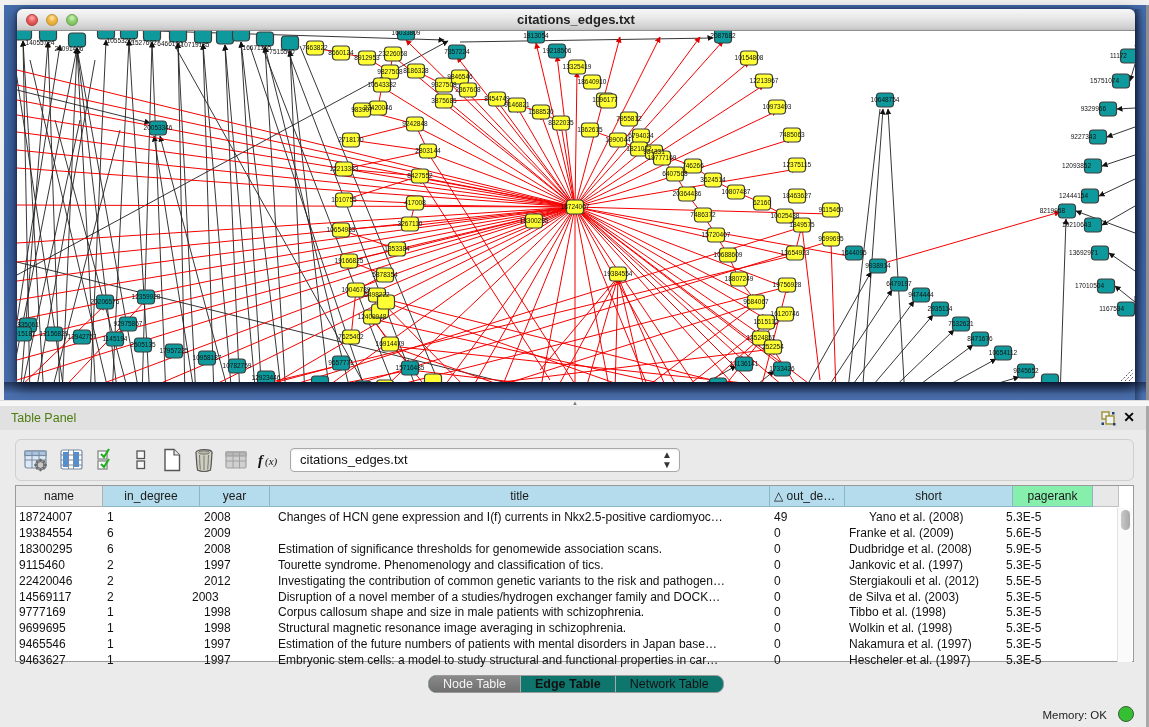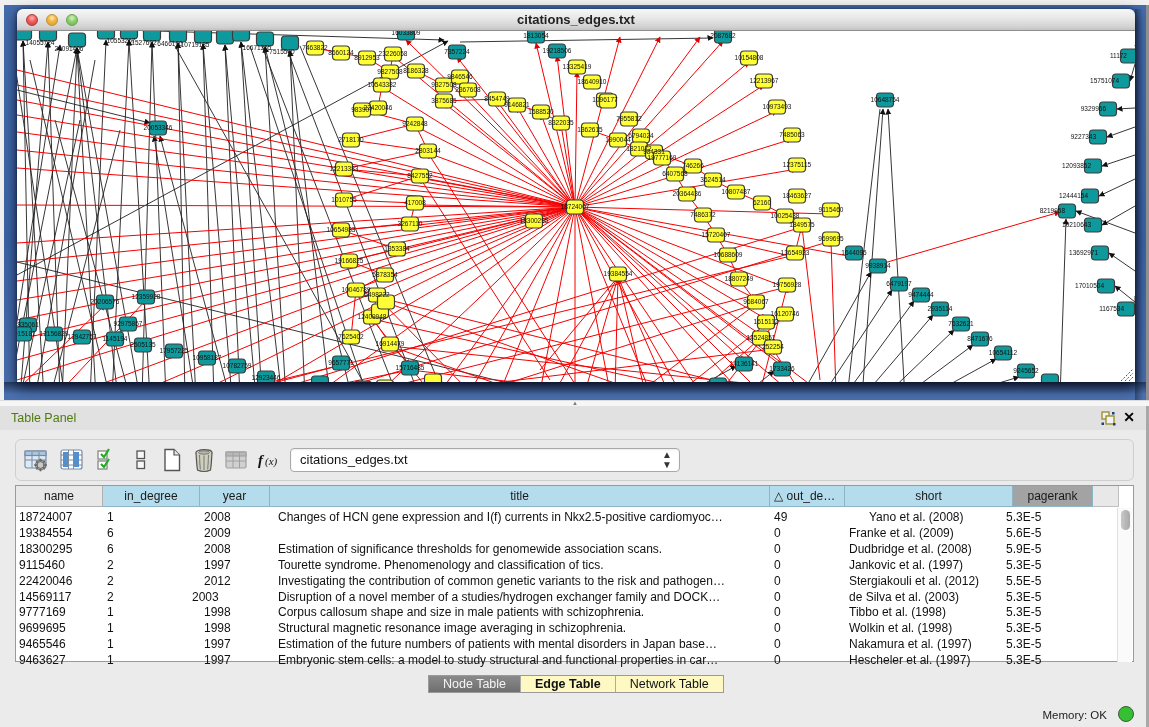--- a/index.html
+++ b/index.html
@@ -40,21 +40,21 @@
 #dtable { position:absolute; left:15px; top:79px; width:1119px; height:177px; background:#fff; border:1px solid #9a9a9a; }
 #thdr { position:absolute; left:0; top:0; width:1103px; height:21px; }
 .th { position:absolute; top:0; height:21px; background:#b5dcec; border-right:1px solid #8cb6c8;
   font-size:12px; color:#1a1a1a; text-align:center; line-height:21px; border-bottom:1px solid #8cb6c8;}
 #rows { position:absolute; left:0; top:24px; width:1103px; height:155px; font-size:12px; color:#111; }
 .r { position:absolute; left:0; width:1103px; height:15.8px; line-height:15.9px; white-space:nowrap;}
 .c { position:absolute; top:0; overflow:hidden; }
 #vsb { position:absolute; right:1px; top:22px; width:15px; height:154px; background:#fafafa; border-left:1px solid #e0e0e0;}
 #vsb .th1 { position:absolute; left:2.5px; top:2px; width:9px; height:20px; background:linear-gradient(90deg,#c8c8c8,#a8a8a8); border-radius:5px; }
 #tabs { position:absolute; left:428px; top:269px; height:18px; display:flex;
-  border:1px solid #9a9a9a; border-radius:0; overflow:hidden; background:#fef9c3; }
+  border:1px solid #9a9a9a; border-radius:8px; overflow:hidden; background:#0f766e; }
 .tab { font-size:12.5px; padding:0 14px; line-height:17px; color:#111; }
 .tab.sel { background:linear-gradient(180deg,#8a8a8a,#6f6f6f); color:#f5f5f5; }
 .tab.mid { border-left:1px solid #aaa; border-right:1px solid #aaa;font-weight:bold; }
 #mem { position:absolute; right:42px; top:303px; font-size:11.5px; color:#222; }
 #memdot { position:absolute; right:15px; top:300px; width:16px; height:16px; border-radius:50%;
   background:#35c033; border:1.5px solid #3a5a36; }
 </style>
 </head>
 <body>
 <div id="topzone">
@@ -673,21 +673,21 @@
     <div id="dropdown">citations_edges.txt<span class="ud">▲<br>▼</span></div>
   </div>
   <div id="dtable">
     <div id="thdr">
         <div class="th" style="left:0px;width:87px;background:#e8e8e8;border-color:#b0b0b0;text-align:center;">name</div>
         <div class="th" style="left:87px;width:97px;background:#b5dcec;border-color:#8cb6c8;text-align:center;">in_degree</div>
         <div class="th" style="left:184px;width:70px;background:#b5dcec;border-color:#8cb6c8;text-align:center;">year</div>
         <div class="th" style="left:254px;width:500px;background:#b5dcec;border-color:#8cb6c8;text-align:center;">title</div>
         <div class="th" style="left:754px;width:75px;background:#b5dcec;border-color:#8cb6c8;text-align:left;padding-left:4px;">△ out_de…</div>
         <div class="th" style="left:829px;width:168px;background:#b5dcec;border-color:#8cb6c8;text-align:center;">short</div>
-        <div class="th" style="left:997px;width:80px;background:#a3a3a3;border-color:#8cb6c8;text-align:center;">pagerank</div>
+        <div class="th" style="left:997px;width:80px;background:#86efac;border-color:#8cb6c8;text-align:center;">pagerank</div>
         <div class="th" style="left:1077px;width:26px;background:#e8e8e8;border-color:#c0c0c0;"></div>
       </div>
     <div id="rows">
         <div class="r" style="top:0.0px;">
           <div class="c" style="left:3px;width:83px;">18724007</div>
           <div class="c" style="left:91px;width:90px;">1</div>
           <div class="c" style="left:188px;width:64px;">2008</div>
           <div class="c" style="left:262px;width:490px;">Changes of HCN gene expression and I(f) currents in Nkx2.5‑positive cardiomyoc…</div>
           <div class="c" style="left:758px;width:70px;">49</div>
           <div class="c" style="left:833px;width:162px;margin-left:20px;">Yano et al. (2008)</div>

